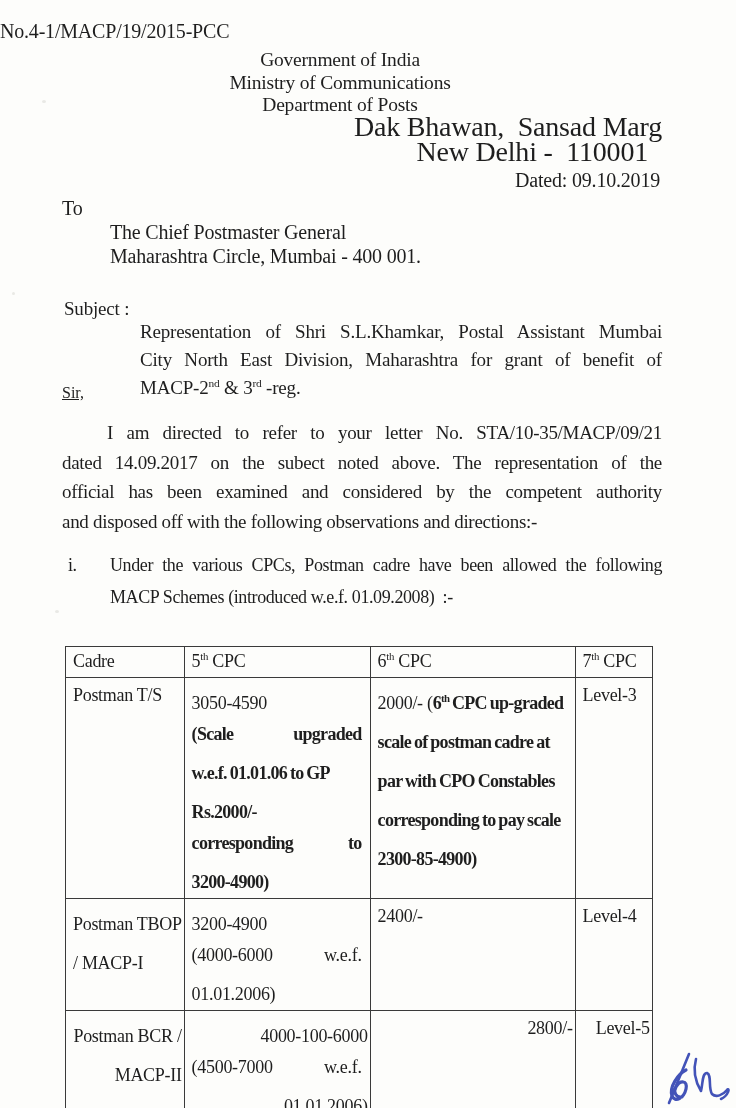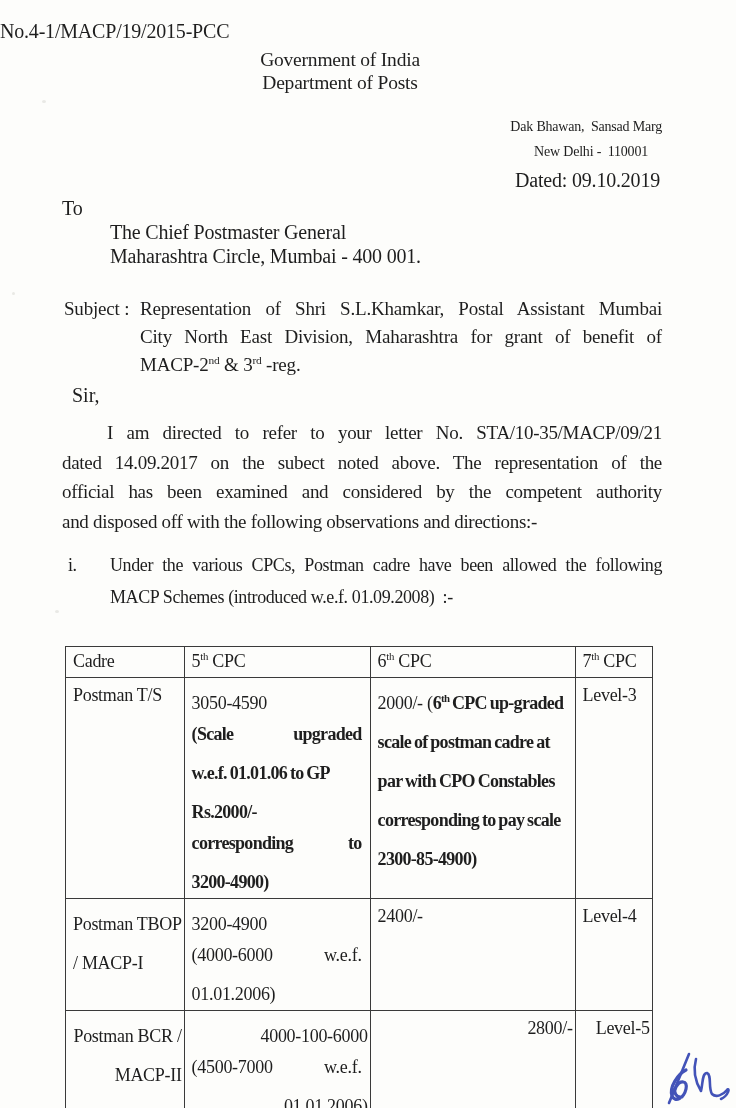--- a/index.html
+++ b/index.html
@@ -6,29 +6,29 @@
   .page{
     position:relative;width:736px;height:1108px;margin:0 auto;
     background:#fdfdfb;overflow:hidden;
     font-family:"Liberation Serif","DejaVu Serif",serif;
     color:#1e1e1e;
   }
   .line{white-space:pre;}
   .j{text-align:justify;text-align-last:justify;white-space:nowrap;}
   .ref{position:absolute;top:20px;left:0;width:712px;text-align:left;font-size:20px;letter-spacing:-0.2px;}
   .org{position:absolute;top:49px;left:0;width:680px;text-align:center;font-size:19.5px;line-height:22.5px;letter-spacing:-0.2px;}
-  .addr{position:absolute;top:114px;right:74px;text-align:right;font-size:14px;line-height:25px;letter-spacing:-0.2px;}
+  .addr{position:absolute;top:114px;right:74px;text-align:right;font-size:28px;line-height:25px;letter-spacing:-0.2px;}
   .addr .l2{padding-right:14px;}
   .dated{position:absolute;top:169px;right:76px;font-size:20px;letter-spacing:-0.2px;}
   .to{position:absolute;top:197px;left:62px;font-size:20px;}
   .recipient{position:absolute;top:220px;left:110px;font-size:20px;line-height:24px;letter-spacing:-0.2px;}
   .subject{position:absolute;top:295px;left:64px;width:598px;font-size:19px;line-height:28px;letter-spacing:-0.2px;}
   .subject .lbl{position:absolute;left:0;top:0;}
-  .subject .txt{margin-left:76px;}
-  .sir{position:absolute;top:384px;left:72px;font-size:20px;}
+  .subject .txt{margin-left:76px;margin-top:23px;}
+  .sir{position:absolute;top:384px;left:62px;font-size:16px;text-decoration:underline;}
   .para{position:absolute;top:418px;left:62px;width:600px;font-size:19px;line-height:29.5px;letter-spacing:-0.3px;}
   .para .ind{text-indent:45px;}
   .item{position:absolute;top:550px;left:68px;width:594px;font-size:18px;line-height:31.5px;letter-spacing:-0.4px;}
   .item .mk{position:absolute;left:0;top:0;}
   .item .txt{margin-left:42px;}
   sup{font-size:0.6em;line-height:0;}
   .tbl{
     position:absolute;top:646px;left:65px;border-collapse:collapse;
     font-size:18px;letter-spacing:-0.3px;table-layout:fixed;
   }
@@ -50,20 +50,21 @@
 <div class="page">
 
   <div class="speck" style="left:42px;top:100px;width:4px;height:3px;"></div>
   <div class="speck" style="left:12px;top:292px;width:3px;height:3px;"></div>
   <div class="speck" style="left:55px;top:610px;width:4px;height:3px;"></div>
 
   <div class="ref">No.4-1/MACP/19/2015-PCC</div>
 
   <div class="org">
     <div class="line">Government of India</div>
+    <div class="line">Ministry of Communications</div>
     <div class="line">Department of Posts</div>
   </div>
 
   <div class="addr">
     <div class="line">Dak Bhawan,  Sansad Marg</div>
     <div class="line l2">New Delhi -  110001</div>
   </div>
 
   <div class="dated line">Dated: 09.10.2019</div>
 

